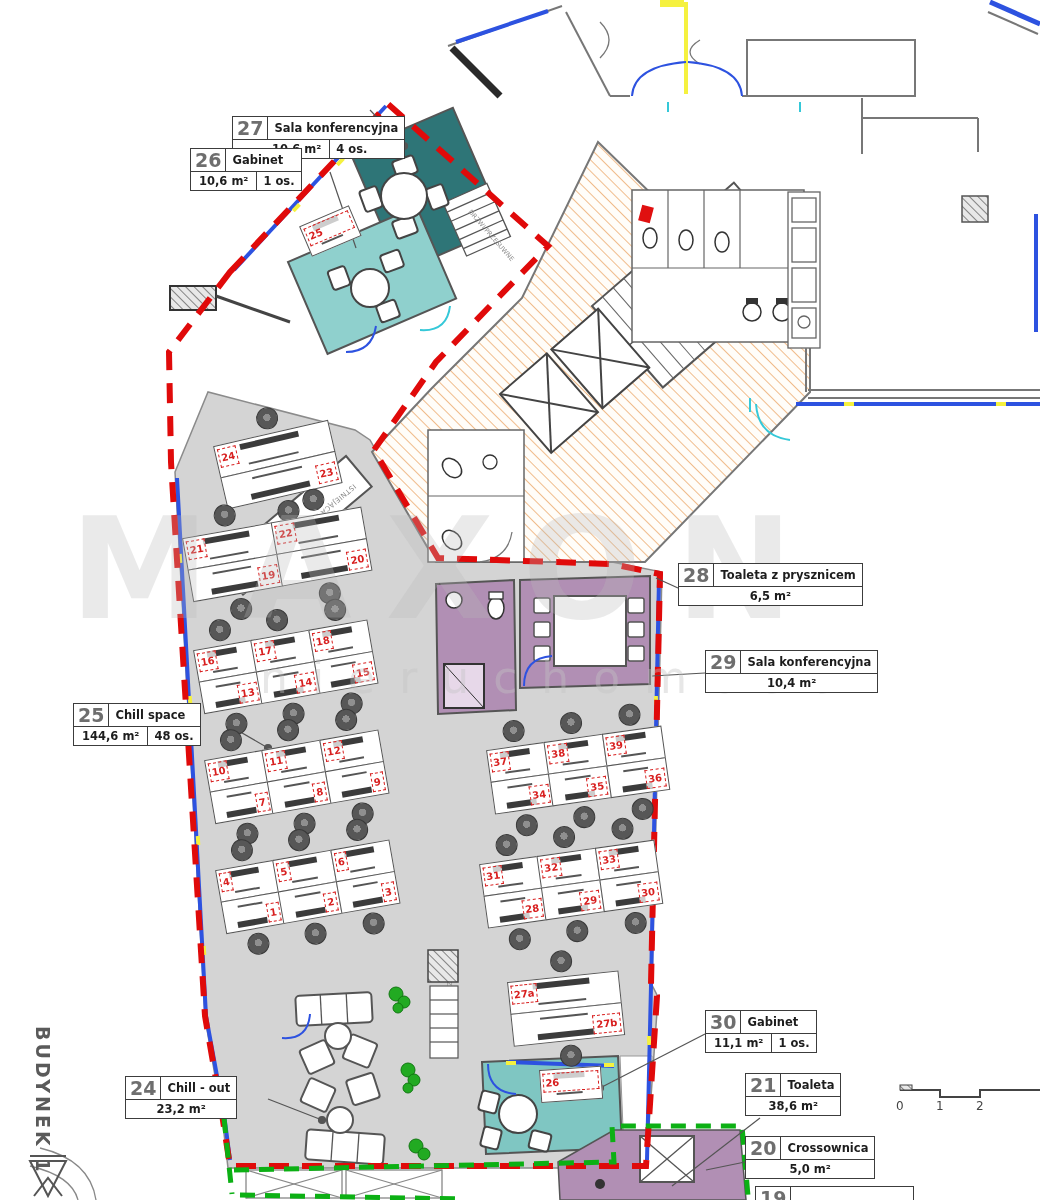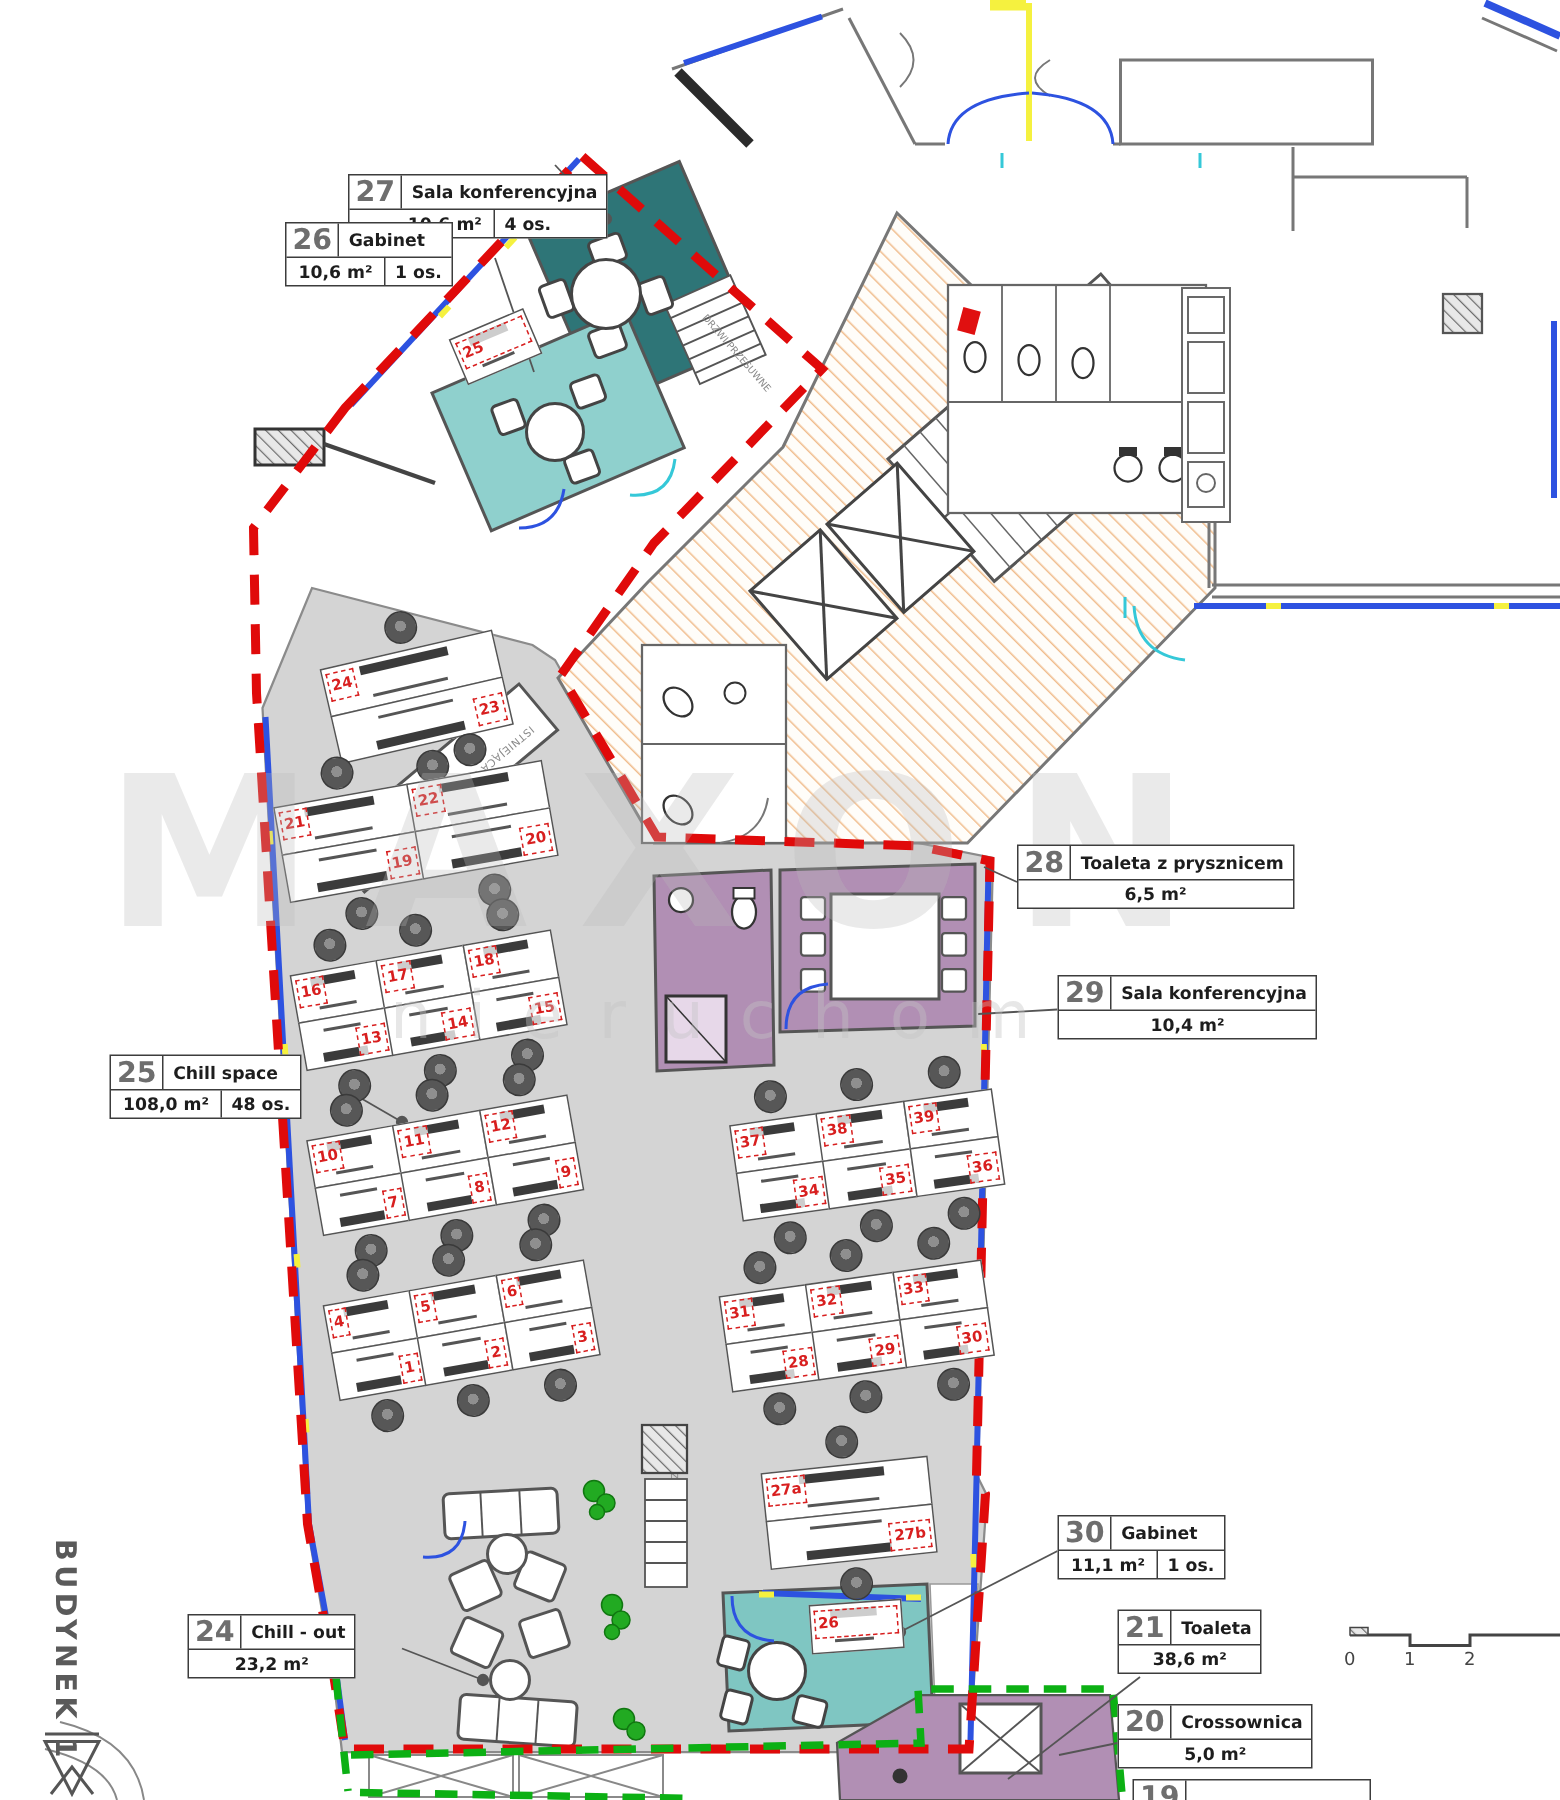--- a/index.html
+++ b/index.html
@@ -694,21 +694,21 @@
   <div class="rl-bot">
         <span class="rl-area">10,4 m²</span>
       </div>
 </div>
 <div class="rlabel" style="left:73px;top:703px;">
   <div class="rl-top">
         <span class="rl-num">25</span>
         <span class="rl-name">Chill space</span>
       </div>
   <div class="rl-bot">
-        <span class="rl-area">108,0 m²</span>
+        <span class="rl-area">144,6 m²</span>
         <span class="rl-cap">48 os.</span>
       </div>
 </div>
 <div class="rlabel" style="left:125px;top:1076px;">
   <div class="rl-top">
         <span class="rl-num">24</span>
         <span class="rl-name">Chill - out</span>
       </div>
   <div class="rl-bot">
         <span class="rl-area">23,2 m²</span>

